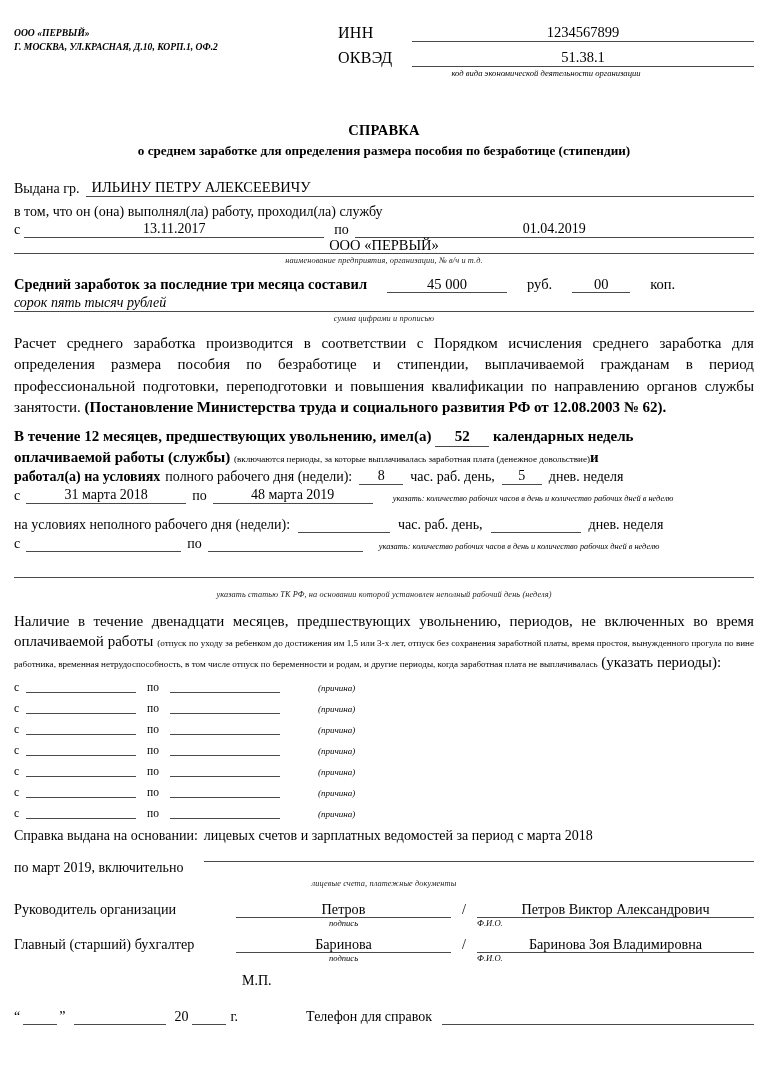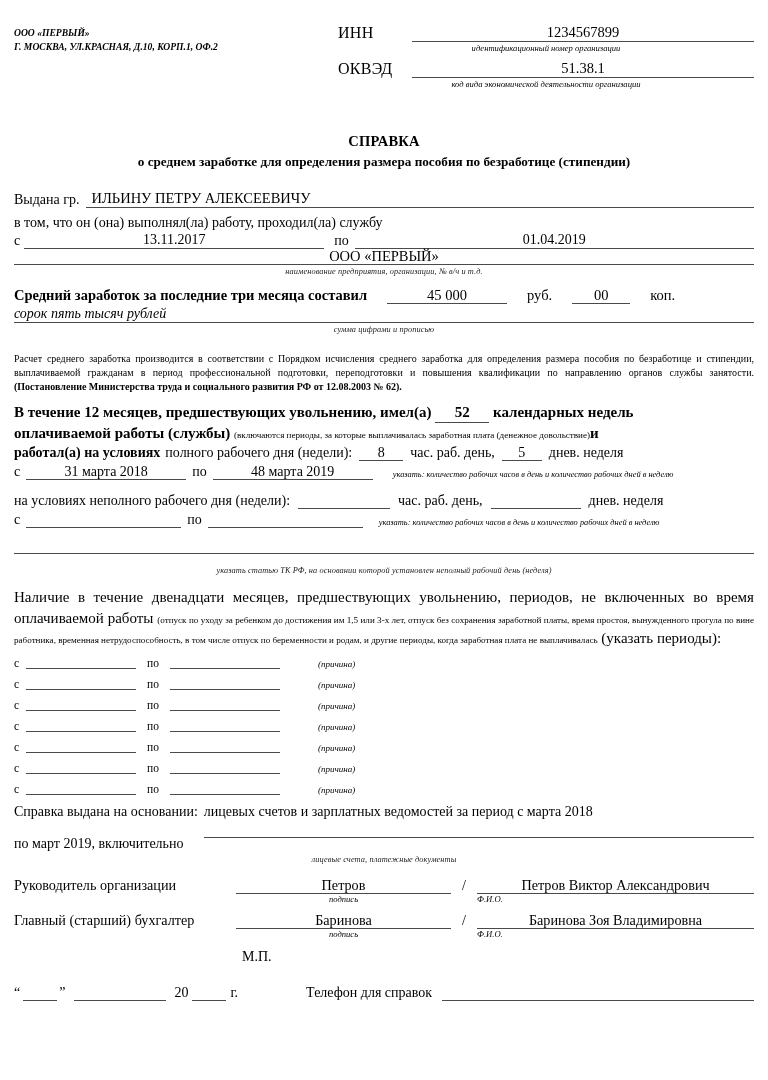--- a/index.html
+++ b/index.html
@@ -48,21 +48,21 @@
   .org-cap { margin-top: 2px; }
 
   
   .earn { display: flex; align-items: flex-end; margin-top: 11px; font-size: 14.5px; gap: 12px; }
   .earn b { font-weight: bold; white-space: nowrap; }
   .earn .sum { width: 120px; margin: 0 8px; }
   .earn .kop { width: 58px; margin: 0 8px; }
   .words { border-bottom: 1.4px solid #4a4a4a; font-size: 14px; height: 1.2em; line-height: 1.15em; margin-top: 2px; font-style: italic;}
 
   
-  .fine { font-size: 10px; line-height: 1.43; text-align: justify; margin-top: 18px; font-family: Liberation Serif, serif; }
+  .fine { font-size: 15px; line-height: 1.43; text-align: justify; margin-top: 10px; font-family: Liberation Serif, serif; }
   .fine b { font-weight: bold; }
 
   
   .stmt { font-size: 15px; font-weight: bold; margin-top: 7px; line-height: 1.35; }
   .stmt .inl { display: inline-block; border-bottom: 1.4px solid #4a4a4a; width: 54px; text-align: center; font-weight: bold; }
   .stmt .sml { font-size: 9.1px; font-weight: normal; }
 
   .hrs { display: flex; align-items: flex-end; font-size: 14px; margin-top: 2px; }
   .hrs .bld { font-weight: bold; white-space: nowrap; }
   .hrs .fh { width: 44px; margin: 0 7px; }
@@ -137,21 +137,20 @@
   <div class="hdr">
     <div class="hdr-left">
       <div>ООО «ПЕРВЫЙ»</div>
       <div>Г. МОСКВА, УЛ.КРАСНАЯ, Д.10, КОРП.1, ОФ.2</div>
     </div>
     <div class="hdr-right">
       <div class="inn-row">
         <div class="inn-label">ИНН</div>
         <div class="inn-field">1234567899</div>
       </div>
-      <div class="inn-cap">идентификационный номер организации</div>
       <div class="okved-row">
         <div class="inn-label">ОКВЭД</div>
         <div class="inn-field">51.38.1</div>
       </div>
       <div class="inn-cap">код вида экономической деятельности организации</div>
     </div>
   </div>
 
   <div class="title">СПРАВКА</div>
   <div class="subtitle">о среднем заработке для определения размера пособия по безработице (стипендии)</div>

